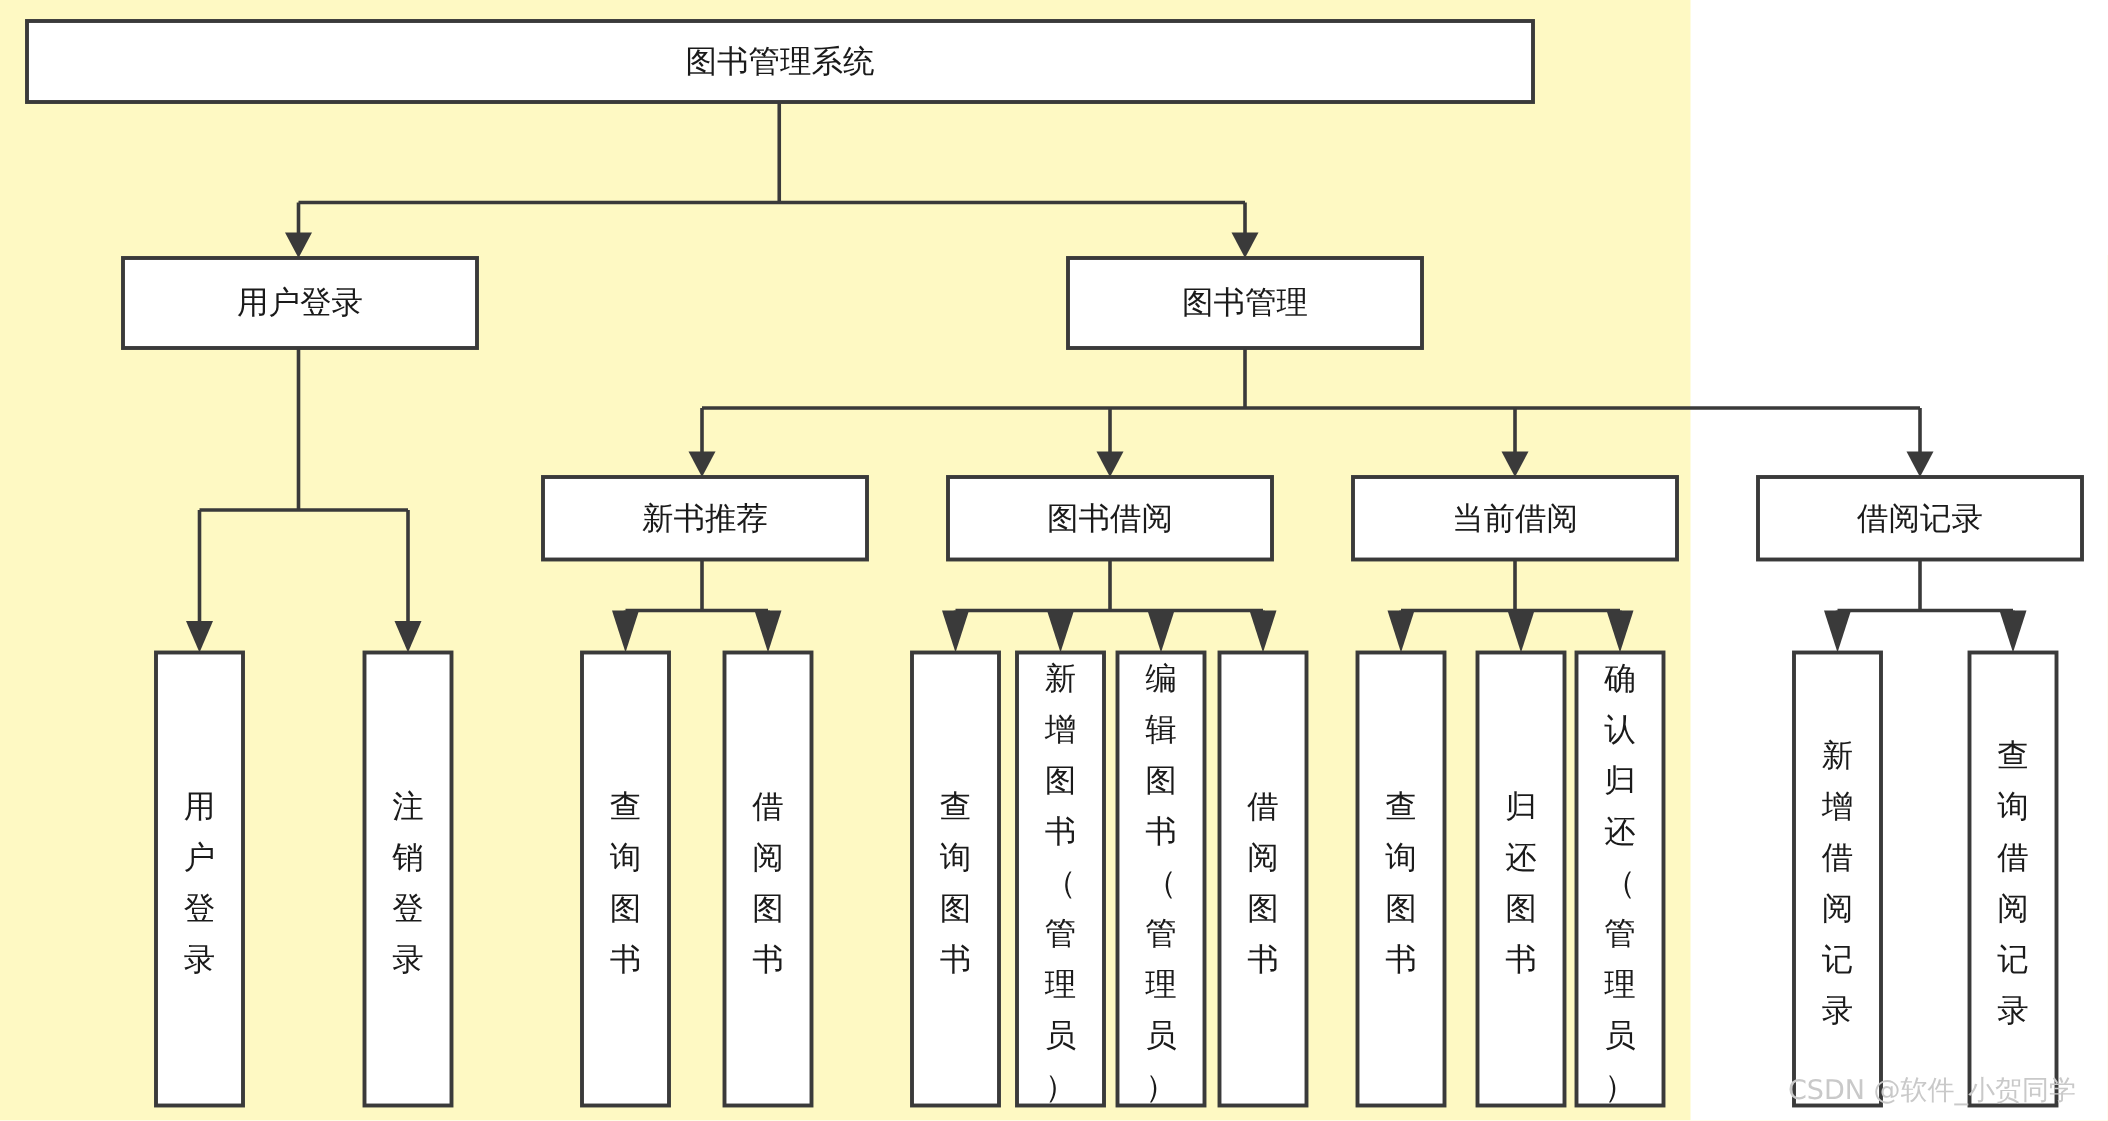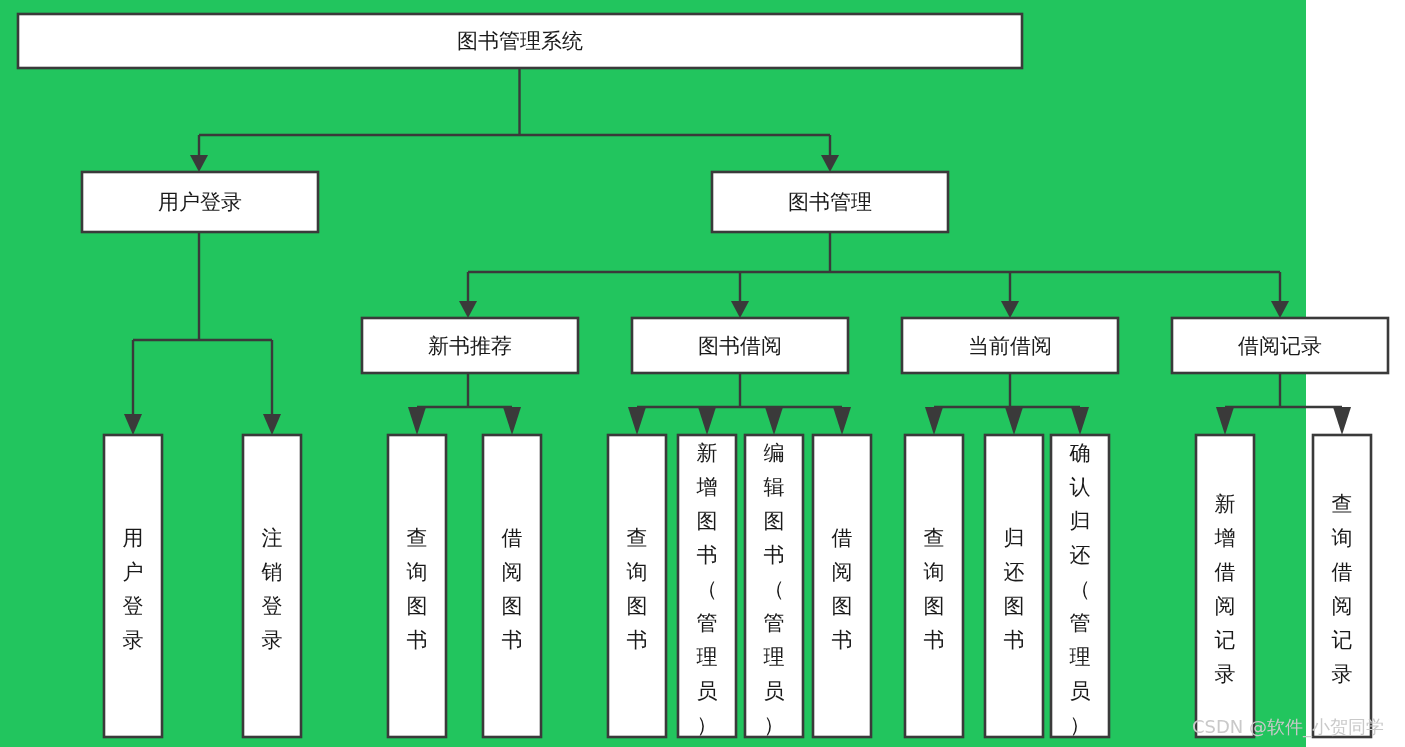--- a/index.html
+++ b/index.html
@@ -9,23 +9,23 @@
     background: #ffffff;
   }
   body {
     width: 1405px;
     height: 747px;
     overflow: hidden;
     font-family: "DejaVu Sans", "Liberation Sans", sans-serif;
   }
   #diagram-root {
     position: relative;
-    width: 1306px;
+    width: 1127px;
     height: 747px;
-    background: #22c55e;
+    background: #fef9c3;
   }
   svg.diagram-canvas {
     position: absolute;
     left: 0;
     top: 0;
     width: 1405px;
     height: 747px;
     display: block;
   }
   .node-box {

